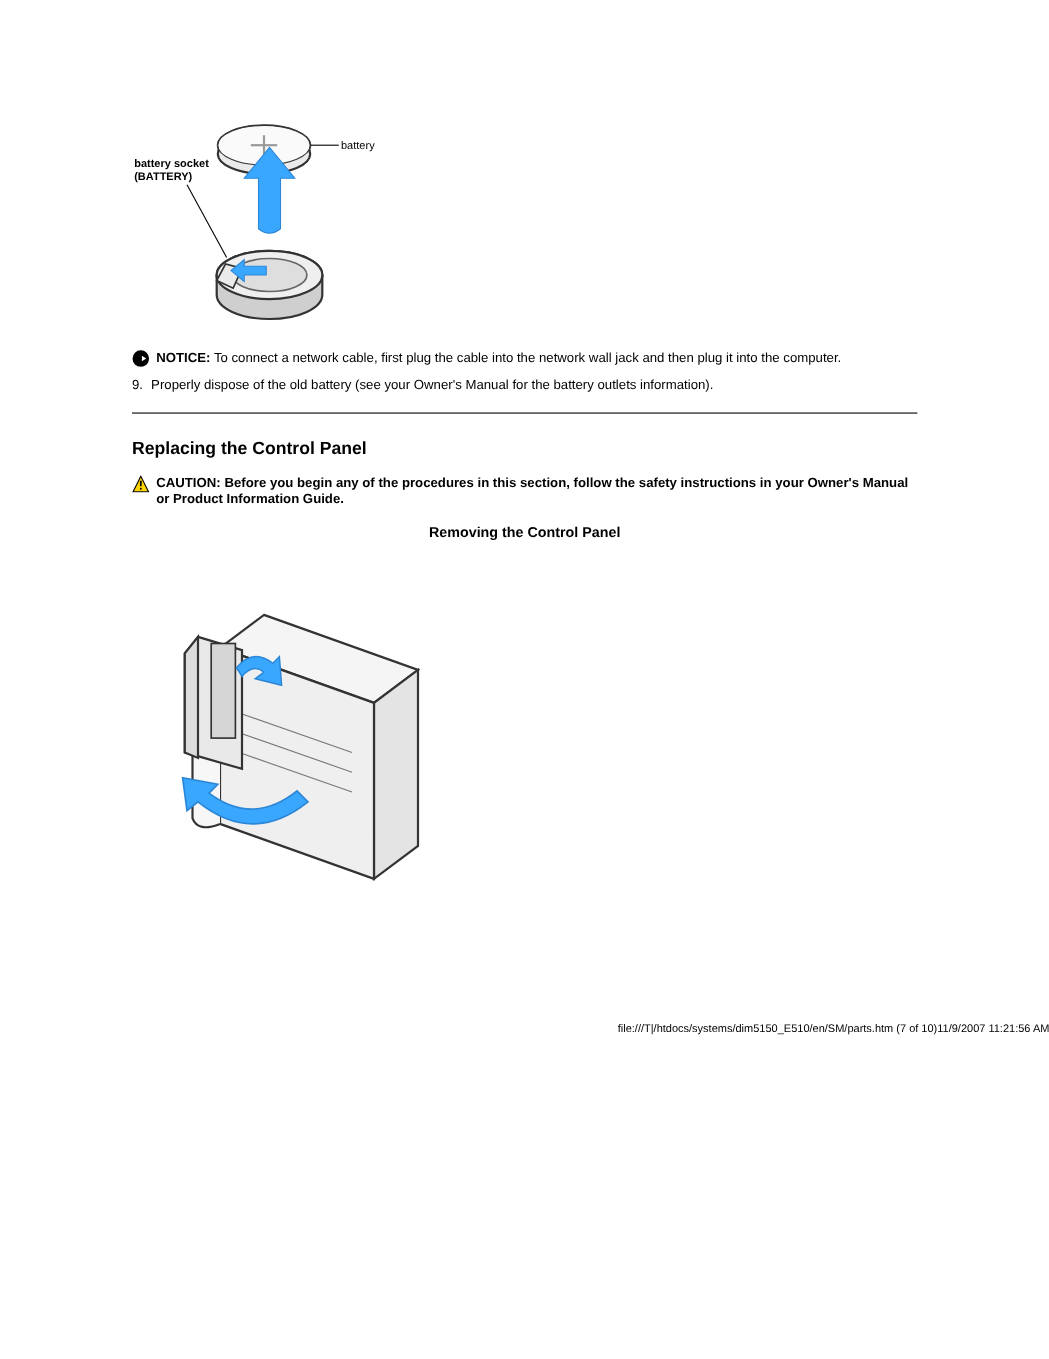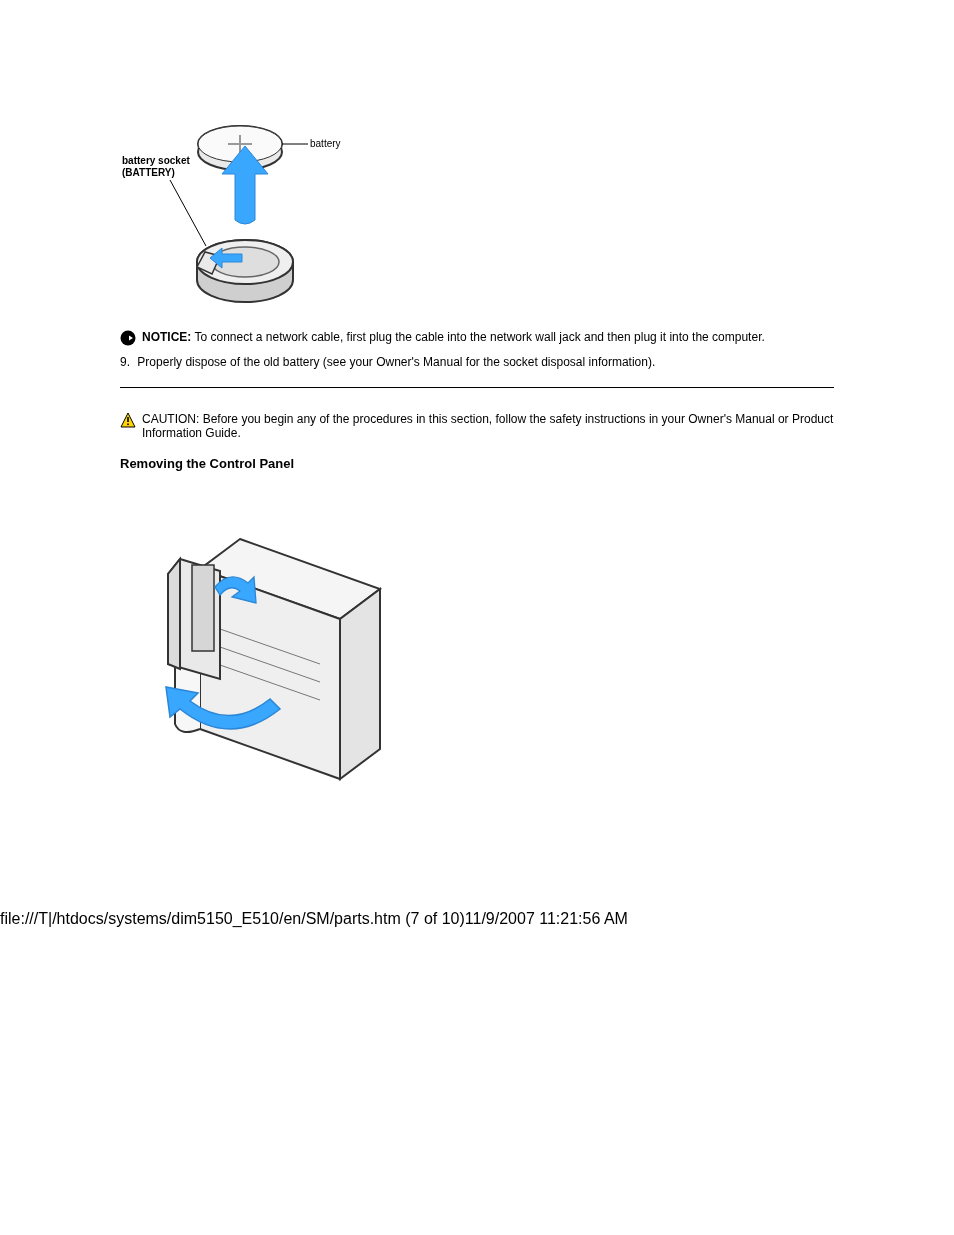--- a/index.html
+++ b/index.html
@@ -6,21 +6,20 @@
     margin: 0;
     padding: 0;
     background: #fff;
     font-family: Arial, Helvetica, sans-serif;
     color: #000;
     font-size: 12px;
     width: 954px;
   }
   .page {
     padding: 90px 120px 60px 120px;
-    margin-top: 12px;
   }
   .figure {
     margin-bottom: 8px;
   }
   .figure svg { display:block; }
   .step { margin: 4px 0 4px 0; }
   .step-top { display:inline; }
   .step-num { margin-right:4px; }
   .link { color: #0066cc; text-decoration: underline; }
   .notice-row { display:flex; align-items:flex-start; margin:6px 0; }
@@ -36,27 +35,28 @@
   }
   h2.section-title {
     font-size:16px;
     font-weight:bold;
     margin:0 0 14px 0;
   }
   h3.subhead {
     font-size:13px;
     font-weight:bold;
     margin:16px 0 6px 0;
+    text-align:center;
   }
-  .bold { font-weight:normal;text-align:center; }
+  .bold { font-weight:bold;text-align:center; }
   .notice-label { font-weight:bold; }
   .fig2 { margin-top:8px; margin-bottom:8px; }
   .footer {
-    text-align:left;
-    font-size:16px;
+    text-align:right;
+    font-size:10px;
     color:#000;
     margin-top:40px;
   }
 </style>
 </head>
 <body>
 
 <div class="page">
 
   <div class="figure">
@@ -101,25 +101,26 @@
     <span class="notice-text">
       <span class="notice-label">NOTICE:</span>
       <span> To connect a network cable, first plug the cable into the network wall jack and then plug it into the computer.</span>
     </span>
   </div>
 
 
 
   <div class="step">
     <span class="step-num">9.</span>
-    <span>Properly dispose of the old battery (see your Owner's Manual for the socket disposal information).</span>
+    <span>Properly dispose of the old battery (see your Owner's Manual for the battery outlets information).</span>
   </div>
 
   <hr class="rule">
 
+  <h2 class="section-title">Replacing the Control Panel</h2>
 
   <div class="caution-row">
     <span class="icon">
       <svg width="16" height="16" viewBox="0 0 16 16">
         <polygon points="8,1 15,15 1,15" fill="#ffd400" stroke="#000" stroke-width="1"></polygon>
         <rect x="7.2" y="5" width="1.6" height="5" fill="#000"></rect>
         <rect x="7.2" y="11.5" width="1.6" height="1.6" fill="#000"></rect>
       </svg>
     </span>
     <span class="caution-text">

